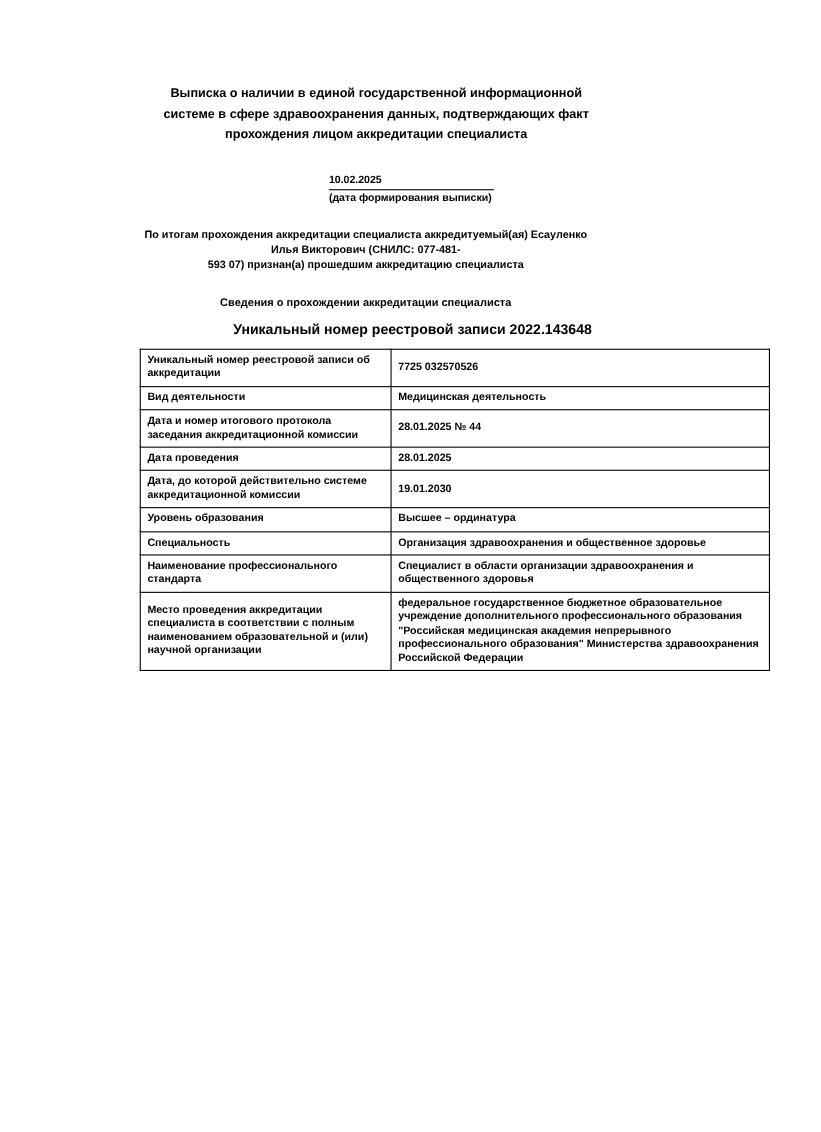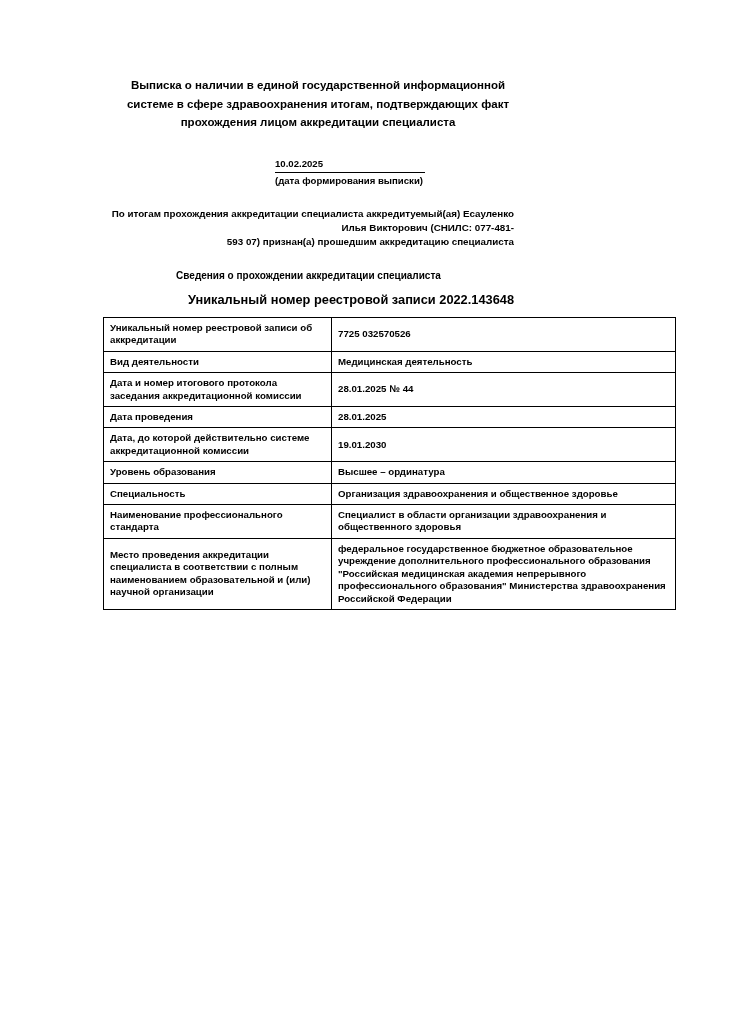--- a/index.html
+++ b/index.html
@@ -14,20 +14,21 @@
     font-family: "Liberation Sans", sans-serif;
     font-weight: bold;
     color: #000000;
     position: relative;
   }
   .page {
     box-sizing: border-box;
     width: 602px;
     height: 1029px;
     padding: 76px 88px 0 103px;
+    margin-left: 24px;
   }
   .doc-title {
     text-align: center;
     font-size: 11.5px;
     line-height: 18.5px;
     margin: 0 auto;
     width: 430px;
   }
   .date-block {
     width: 150px;
@@ -40,21 +41,21 @@
     border-bottom: 1.5px solid #000;
     line-height: 11px;
   }
   .date-caption {
     margin-top: 2.5px;
     line-height: 11px;
     white-space: nowrap;
   }
   .intro {
     margin-top: 21px;
-    text-align: right;
+    text-align: center;
     font-size: 9.8px;
     line-height: 14px;
   }
   .section-header {
     margin-top: 21px;
     text-align: center;
     font-size: 10px;
     line-height: 12px;
   }
   .registry-heading {
@@ -80,21 +81,21 @@
   td.label-cell { width: 215px; }
   td.value-cell { width: 331px; }
 </style>
 </head>
 <body>
 
 <div class="page">
 
   <div class="doc-title">
     <div>Выписка о наличии в единой государственной информационной</div>
-    <div>системе в сфере здравоохранения итогам, подтверждающих факт</div>
+    <div>системе в сфере здравоохранения данных, подтверждающих факт</div>
     <div>прохождения лицом аккредитации специалиста</div>
   </div>
 
   <div class="date-block">
     <div class="date-value">10.02.2025</div>
     <div class="date-caption">(дата формирования выписки)</div>
   </div>
 
   <div class="intro">
     <div>По итогам прохождения аккредитации специалиста аккредитуемый(ая) Есауленко Илья Викторович (СНИЛС: 077-481-</div>

